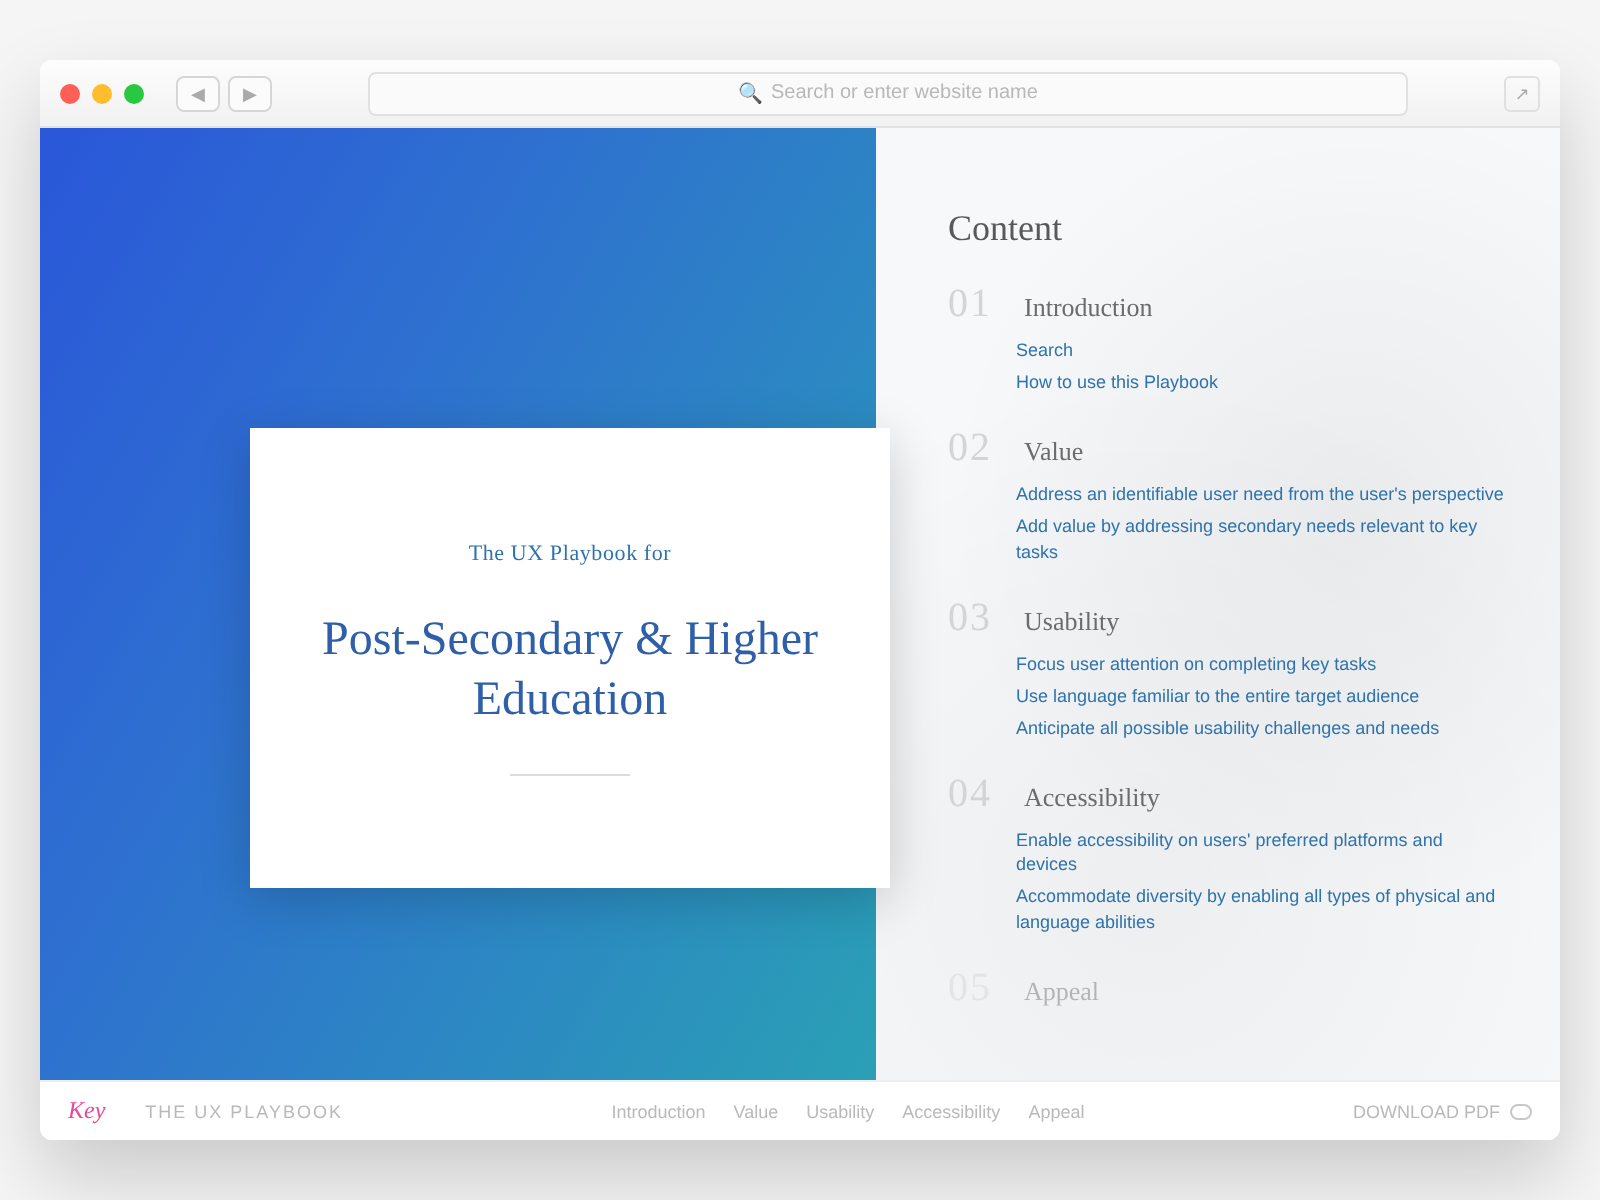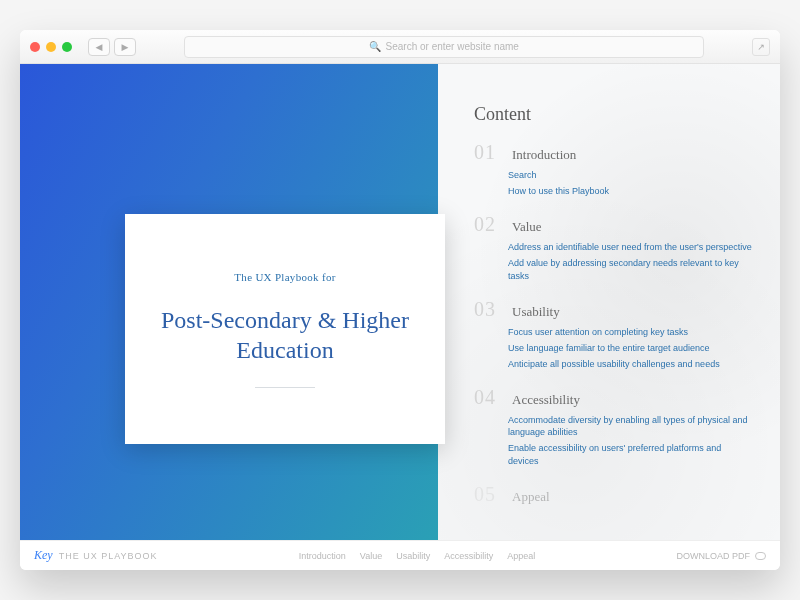--- a/index.html
+++ b/index.html
@@ -45,21 +45,21 @@
 
   
   .card { position:absolute; left:105px; top:150px; width:320px; height:230px; background:#fff; box-shadow: 0 6px 24px rgba(0,0,0,0.18);
     display:flex; flex-direction:column; align-items:center; justify-content:center; padding:30px; }
   .eyebrow { font-size:11px; color:#2e73ad; letter-spacing:0.3px; margin-bottom:22px; font-family: Georgia, serif;}
   .headline { font-family: Georgia, "Times New Roman", serif; color:#2e5fa8; font-size:24px; line-height:1.25; text-align:center; font-weight:400; }
   .rule { width:60px; height:1px; background:#d9dde1; margin-top:22px; }
 
   
   .footer { height:30px; border-top:1px solid #eee; background:#fff; display:flex; align-items:center; padding:0 14px; font-size:9px; color:#b9b9b9; }
-  .footer .brand { font-style:italic; font-family: "Brush Script MT", cursive; font-size:12px; color:#3b82f6; margin-right:6px;}
+  .footer .brand { font-style:italic; font-family: "Brush Script MT", cursive; font-size:12px; color:#ec4899; margin-right:20px;}
   .footer .name { letter-spacing:1px; }
   .footer nav { flex:1; display:flex; justify-content:center; gap:14px; }
   .footer nav span { cursor:pointer; }
   .footer .dl { display:flex; align-items:center; gap:5px; cursor:pointer; }
   .cloud { width:11px; height:8px; border:1px solid #c7c7c7; border-radius:5px; position:relative; }
 </style>
 </head>
 <body>
 
 <div class="window">
@@ -119,22 +119,22 @@
                 <span class="sec-link">Use language familiar to the entire target audience</span>
                 <span class="sec-link">Anticipate all possible usability challenges and needs</span>
               </div>
             </div>
             <div class="sec">
               <div class="sec-head">
                 <span class="sec-num">04</span>
                 <span class="sec-title">Accessibility</span>
               </div>
               <div class="sec-links">
+                <span class="sec-link">Enable accessibility on users' preferred platforms and devices</span>
                 <span class="sec-link">Accommodate diversity by enabling all types of physical and language abilities</span>
-                <span class="sec-link">Enable accessibility on users' preferred platforms and devices</span>
               </div>
             </div>
             <div class="sec faded">
               <div class="sec-head">
                 <span class="sec-num">05</span>
                 <span class="sec-title">Appeal</span>
               </div>
               <div class="sec-links"></div>
             </div>
           </div>

